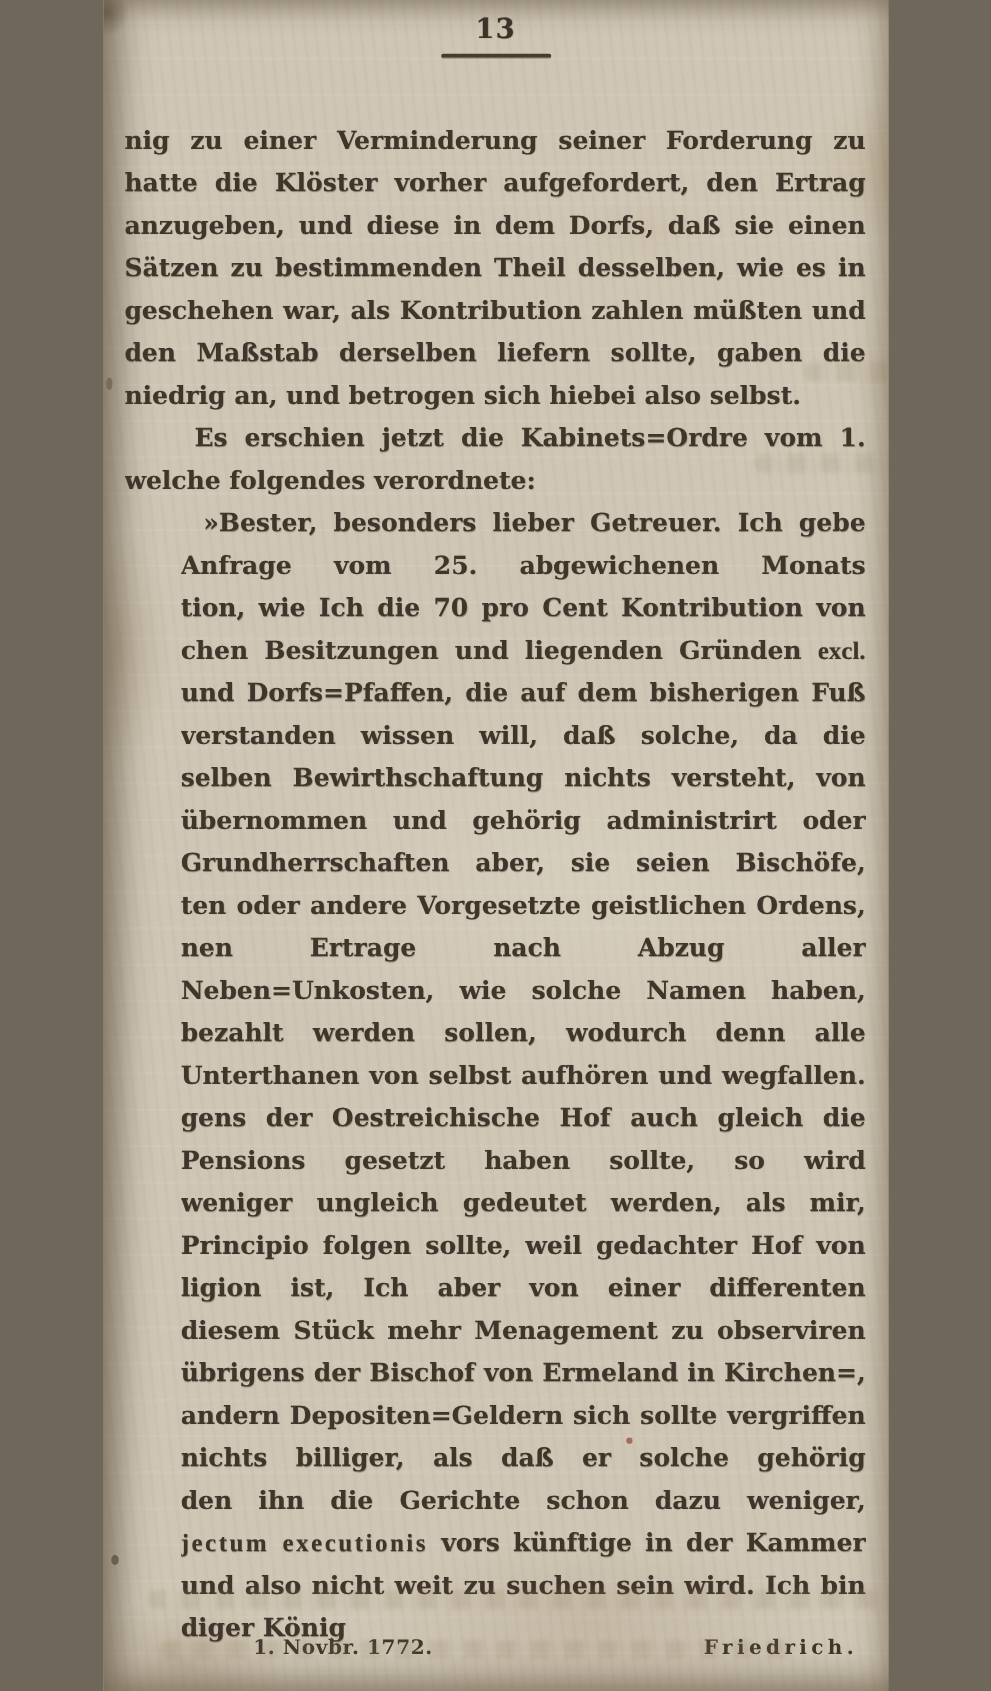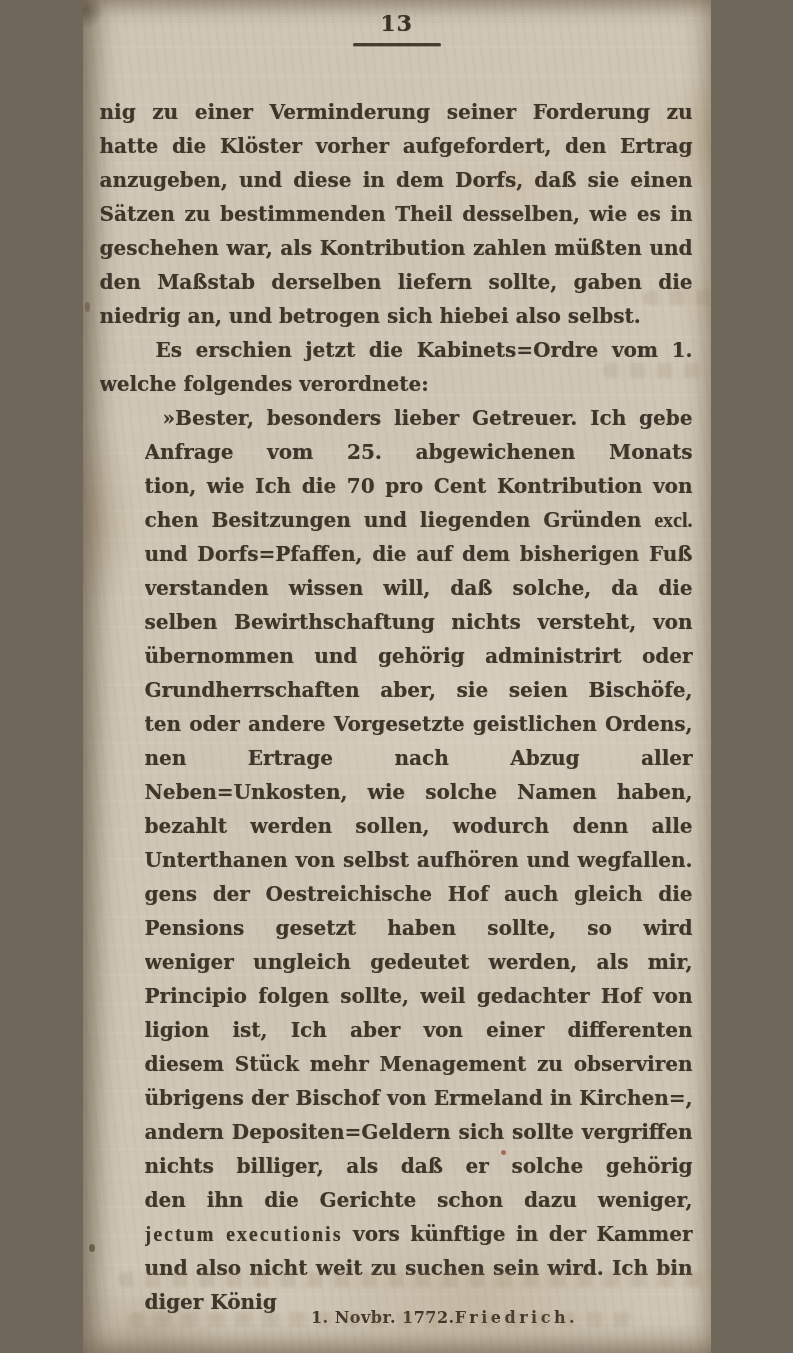--- a/index.html
+++ b/index.html
@@ -56,21 +56,21 @@
   .pind { text-indent:56px; }
   .q     { margin-left:45px; }
   .qfirst{ margin-left:45px; text-indent:18px; }
   .qend  { margin-left:45px; text-align:left; text-align-last:left; }
   .lat {
     font-family:"Liberation Serif",serif;
     font-weight:bold;
   }
   .lat.strong { letter-spacing:2px; }
   #footer-line {
-    display:flex; justify-content:center; align-items:baseline;
+    display:flex; justify-content:space-between; align-items:baseline;
     height:34px; line-height:34px;
     margin-left:45px; padding-left:58px; padding-right:6px;
   }
   #footer-date { font-weight:bold; letter-spacing:0.5px; }
   #footer-signature { font-weight:bold; letter-spacing:3.5px; }
   .ghost {
     position:absolute; pointer-events:none;
     filter:blur(1.6px); opacity:0.40; border-radius:7px;
     background:repeating-linear-gradient(90deg,
       rgba(146,126,95,0.40) 0px, rgba(146,126,95,0.40) 15px,

